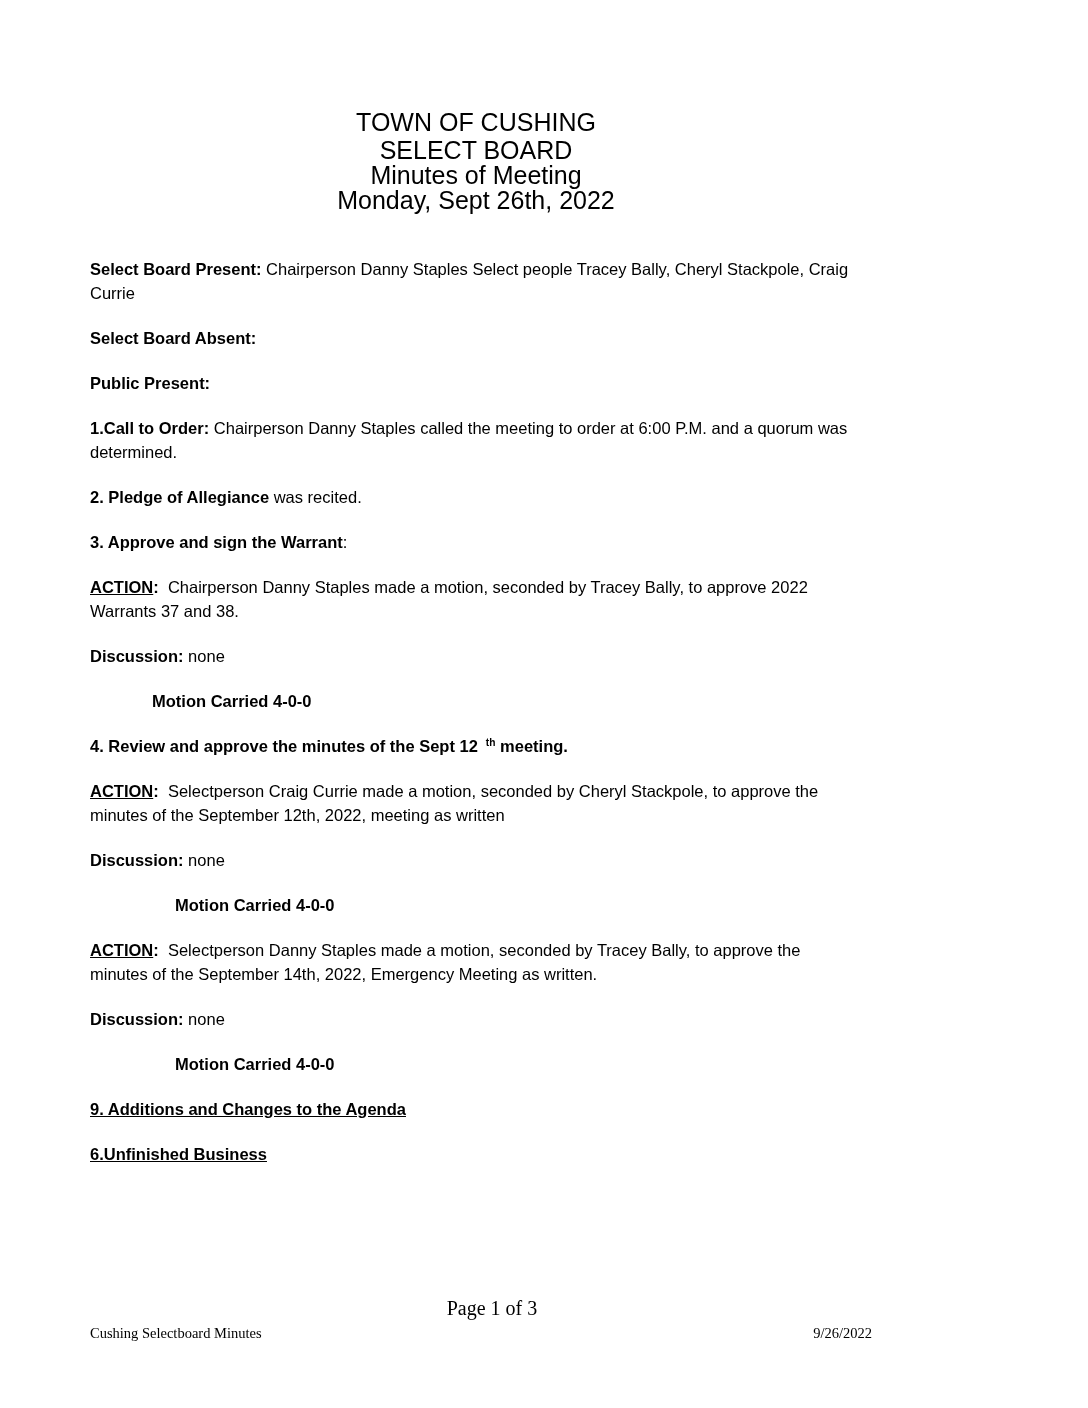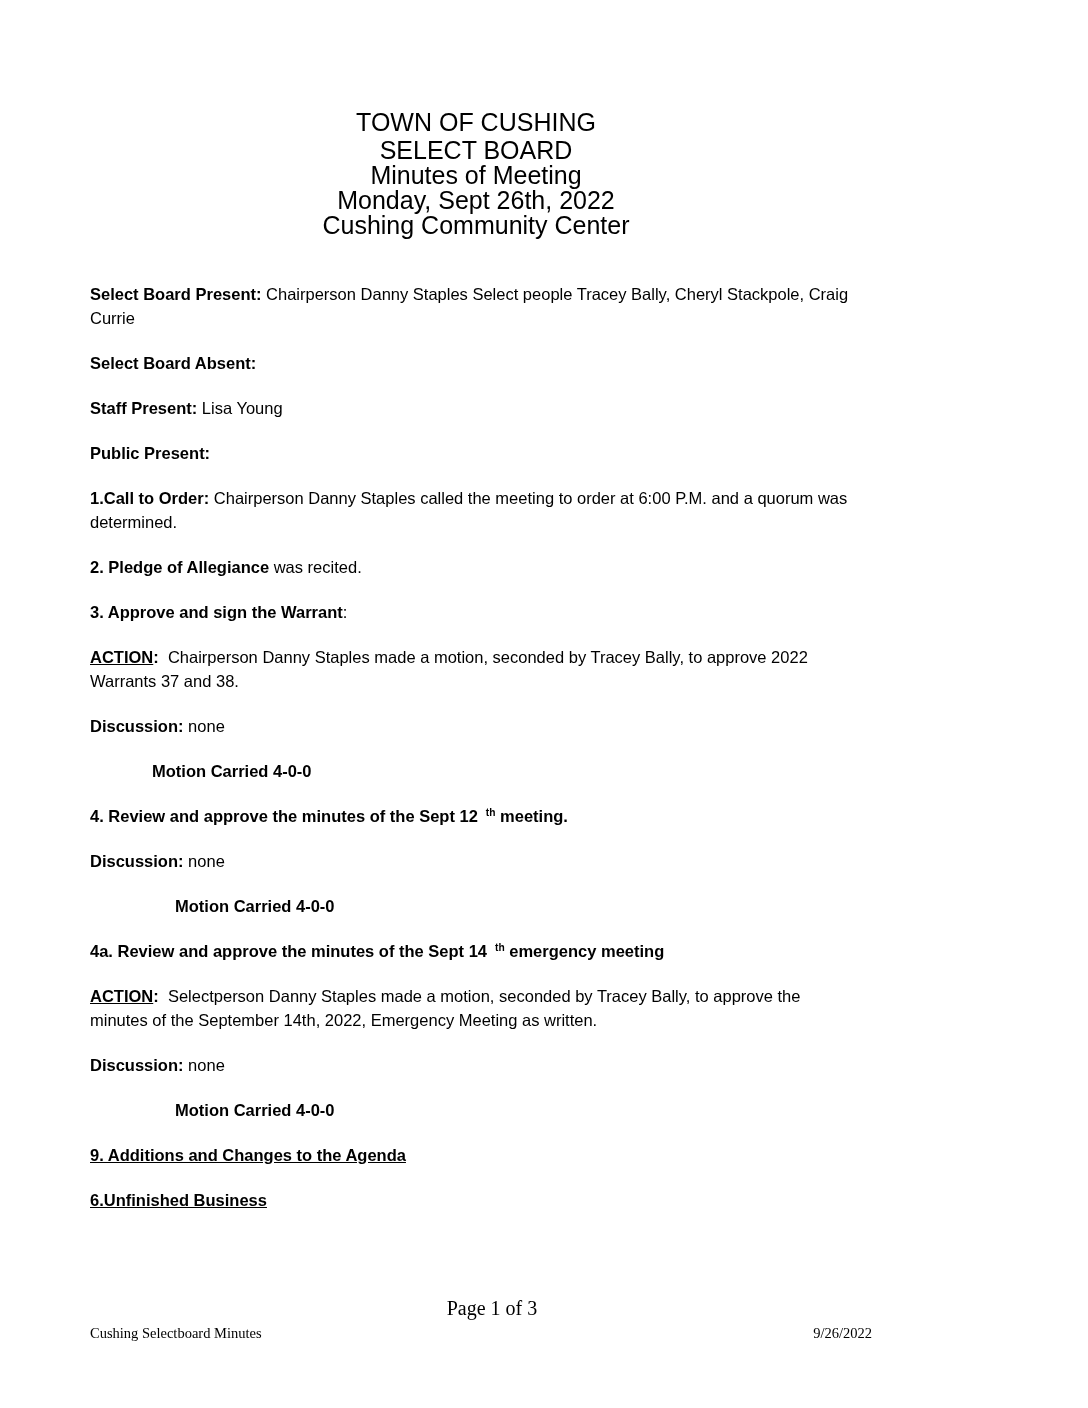--- a/index.html
+++ b/index.html
@@ -79,52 +79,50 @@
 </head>
 <body>
 
 <div class="page">
   <div class="content">
 
     <div class="doc-title">TOWN OF CUSHING</div>
     <div class="doc-sub">SELECT BOARD</div>
     <div class="doc-sub">Minutes of Meeting</div>
     <div class="doc-sub">Monday, Sept 26th, 2022</div>
-    <div class="doc-sub">Cushing Community Center</div>
 
     <div class="doc-body">
 
       <p class="p"><span class="b">Select Board Present:</span><span> Chairperson Danny Staples Select people Tracey Bally, Cheryl Stackpole, Craig Currie</span></p>
 
       <p class="p"><span class="b">Select Board Absent:</span></p>
 
-      <p class="p"><span class="b">Staff Present:</span><span> Lisa Young</span></p>
 
       <p class="p"><span class="b">Public Present:</span></p>
 
       <p class="p"><span class="b">1.Call to Order:</span><span> Chairperson Danny Staples called the meeting to order at 6:00 P.M. and a quorum was determined.</span></p>
 
       <p class="p"><span class="b">2. Pledge of Allegiance</span><span> was recited.</span></p>
 
       <p class="p"><span class="b">3. Approve and sign the Warrant</span><span>:</span></p>
 
       <p class="p"><span class="b u">ACTION</span><span class="b">:</span><span>  Chairperson Danny Staples made a motion, seconded by Tracey Bally, to approve 2022 Warrants 37 and 38.</span></p>
 
       <p class="p"><span class="b">Discussion:</span><span> none</span></p>
 
       <p class="p b indent-a">Motion Carried 4-0-0</p>
 
       <p class="p b"><span>4. Review and approve the minutes of the Sept 12</span><sup>th</sup><span> meeting.</span></p>
 
+      <p class="p"><span class="b u">ACTION</span><span class="b">:</span><span>  Selectperson Craig Currie made a motion, seconded by Cheryl Stackpole, to approve the minutes of the September 12th, 2022, meeting as written</span></p>
 
       <p class="p"><span class="b">Discussion:</span><span> none</span></p>
 
       <p class="p b indent-b">Motion Carried 4-0-0</p>
 
-      <p class="p b"><span>4a. Review and approve the minutes of the Sept 14</span><sup>th</sup><span> emergency meeting</span></p>
 
       <p class="p"><span class="b u">ACTION</span><span class="b">:</span><span>  Selectperson Danny Staples made a motion, seconded by Tracey Bally, to approve the minutes of the September 14th, 2022, Emergency Meeting as written.</span></p>
 
       <p class="p"><span class="b">Discussion:</span><span> none</span></p>
 
       <p class="p b indent-b">Motion Carried 4-0-0</p>
 
       <p class="p"><span class="b u">9. Additions and Changes to the Agenda</span></p>
 
       <p class="p"><span class="b u">6.Unfinished Business</span></p>

